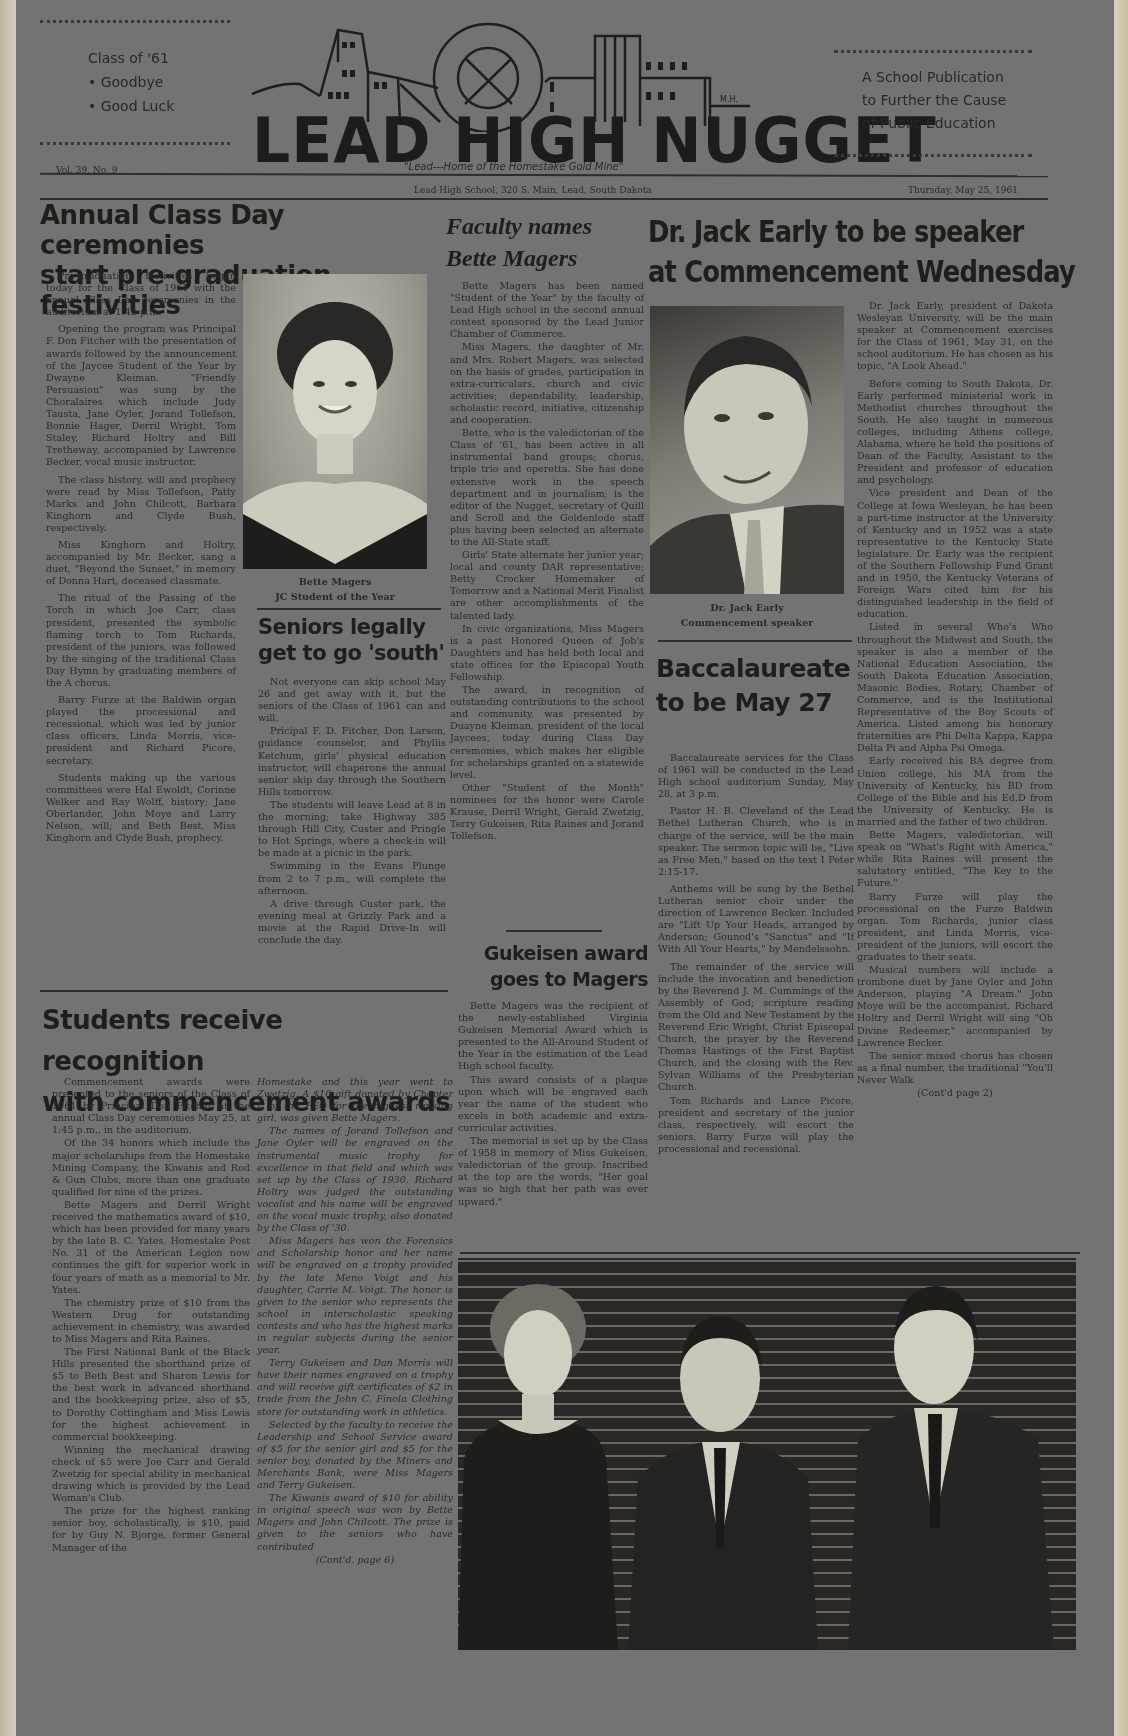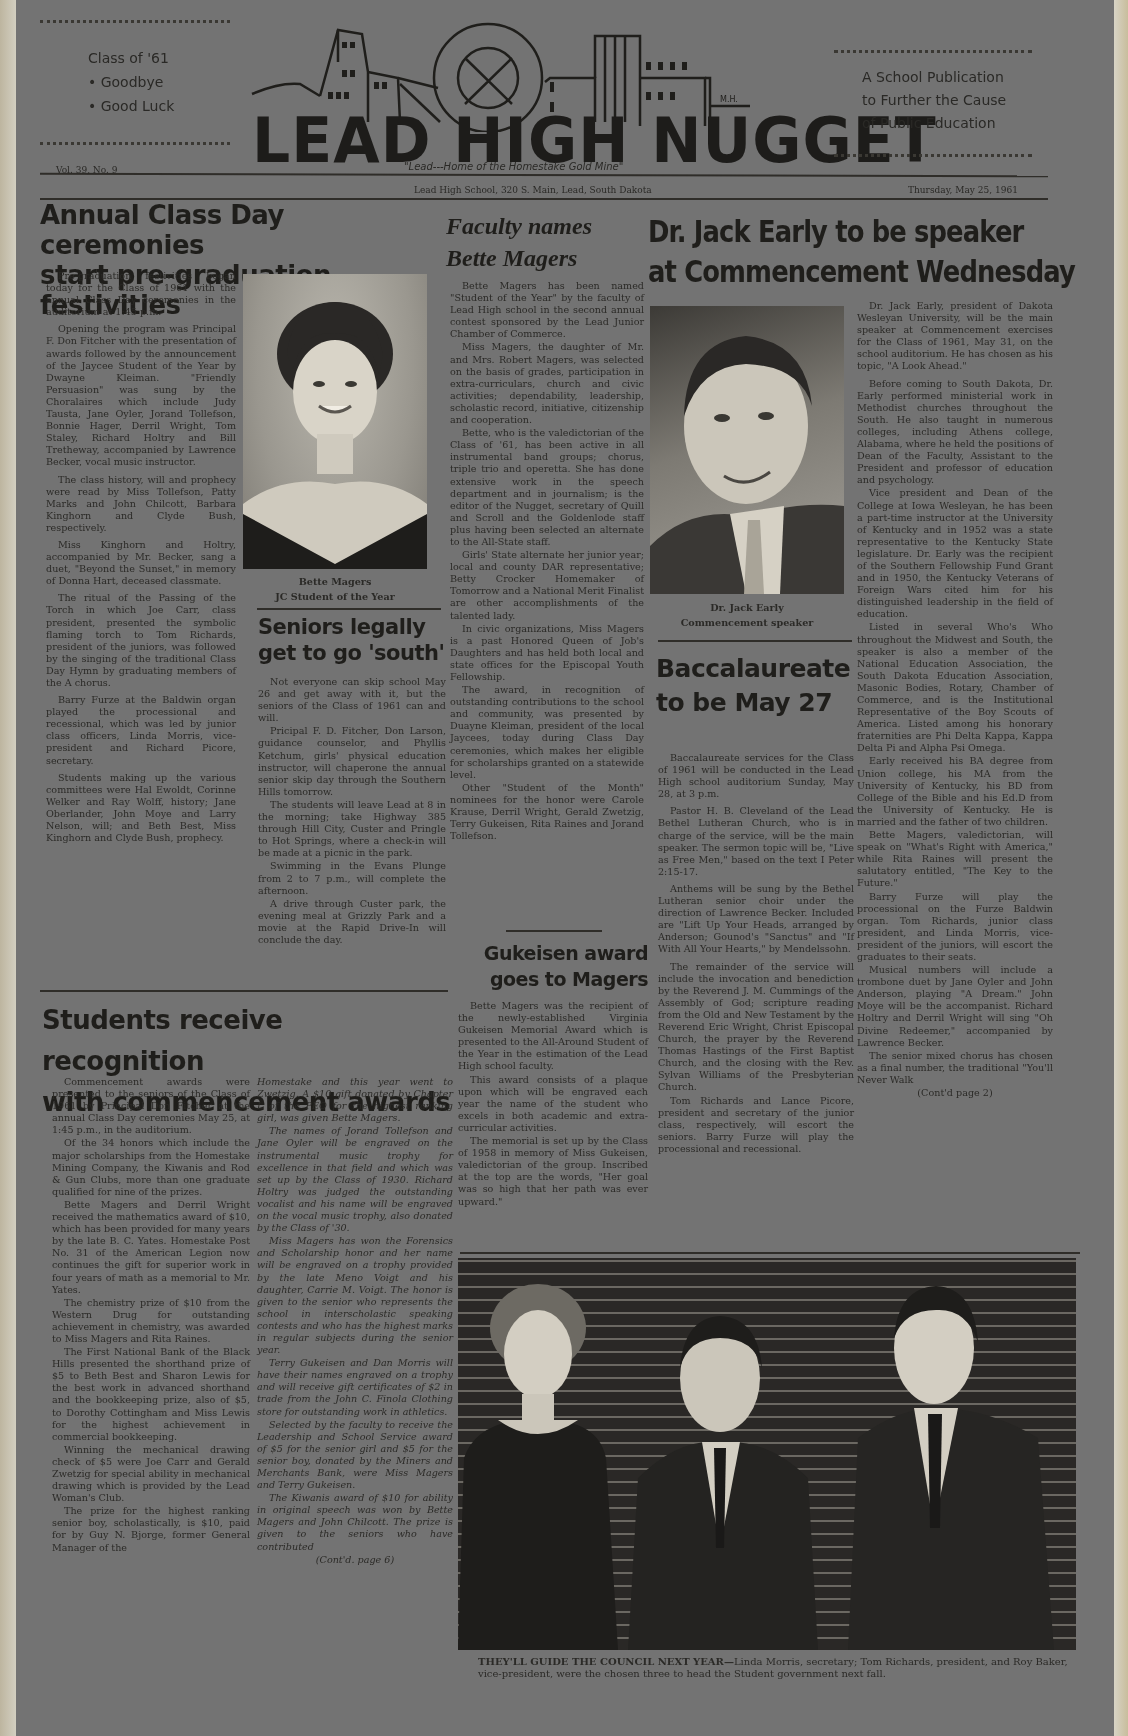--- a/index.html
+++ b/index.html
@@ -283,20 +283,17 @@
       <path d="M244 184 L262 290 L282 184 Z" fill="#d3cec2"></path>
       <path d="M256 190 L268 190 L266 290 L258 290 Z" fill="#1a1918"></path>
 
       <ellipse cx="476" cy="90" rx="40" ry="56" fill="#d3cec2"></ellipse>
       <path d="M436 80 Q440 30 478 28 Q516 30 520 84 Q508 50 478 52 Q446 52 436 80 Z" fill="#1e1d1b"></path>
       <path d="M390 392 L400 180 Q440 150 478 150 Q530 150 580 180 L596 392 Z" fill="#262523"></path>
       <path d="M456 150 L476 270 L500 150 Z" fill="#d3cec2"></path>
       <path d="M470 156 L484 156 L482 270 L472 270 Z" fill="#1a1918"></path>
     </svg>
   </div>
-  <div class="abs" style="left:464px; top:1656px; width:612px; font-family:'DejaVu Serif', serif; font-size:10px; line-height:12px; color:#2b2a27;">
-    <span style="font-weight:700;">THEY'LL GUIDE THE COUNCIL NEXT YEAR—</span><span>Linda Morris, secretary; Tom Richards, president, and Roy Baker, vice-president, were the chosen three to head the Student government next fall.</span>
-  </div>
 
 </div>
 
 <div class="binding-left"></div>
 <div class="binding-right"></div>
 
 </body></html>

